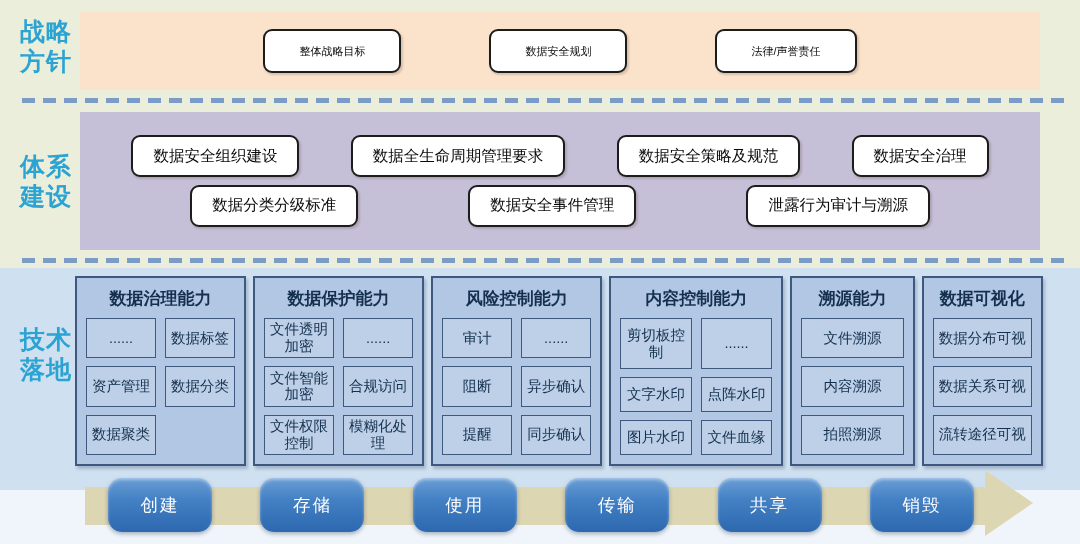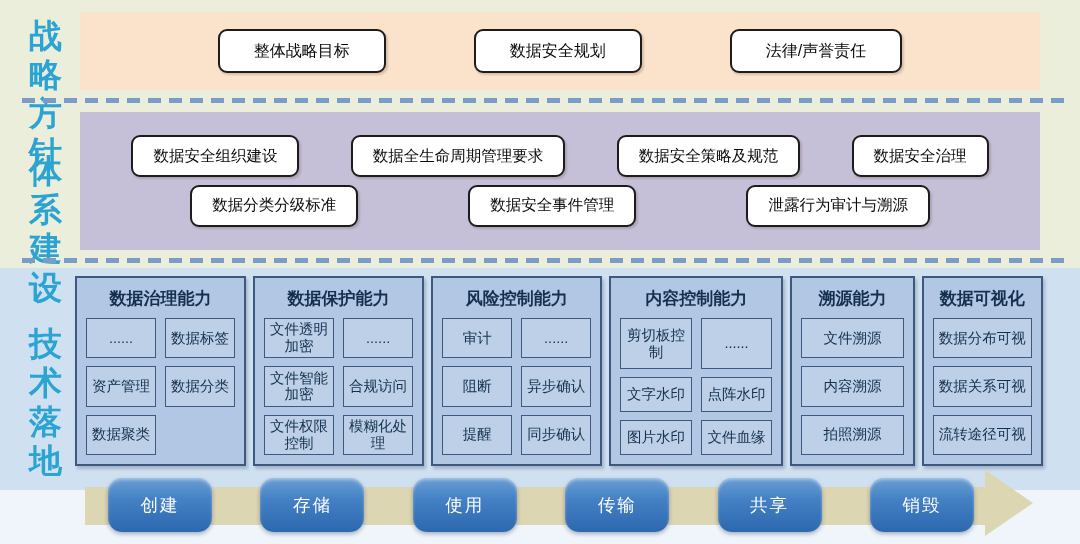--- a/index.html
+++ b/index.html
@@ -4,30 +4,30 @@
 <style>
   html,body{margin:0;padding:0;background:#ffffff;font-family:"Liberation Sans",sans-serif;}
   .stage{position:relative;width:1080px;height:544px;overflow:hidden;background:#ebeeda;}
 
   
   .bg-tech{position:absolute;left:0;top:268px;width:100%;height:222px;background:var(--tech-band,#cfe1f1);}
   .bg-bottom{position:absolute;left:0;top:490px;width:100%;height:54px;background:#eff5fa;}
 
   
   .band-label{position:absolute;left:14px;width:64px;text-align:center;font-weight:bold;
-    font-size:33px;line-height:1.18;color:var(--label,#2ba3d3);letter-spacing:1px;}
+    font-size:25px;line-height:1.18;color:var(--label,#2ba3d3);letter-spacing:1px;}
   #label-strategy{top:17px;}
   #label-system{top:152px;}
   #label-tech{top:325px;}
 
   
   .strategy-band{position:absolute;left:80px;top:12px;width:960px;height:78px;
     background:var(--strategy-band,#fbe2cb);display:flex;align-items:center;justify-content:center;gap:88px;}
   .white-box{background:#ffffff;border:2px solid #1c1c1c;border-radius:9px;display:flex;align-items:center;
-    justify-content:center;font-size:16px;color:#0a0a0a;box-shadow:1.5px 2px 2px rgba(60,40,20,.18);white-space:nowrap;}
+    justify-content:center;font-size:11px;color:#0a0a0a;box-shadow:1.5px 2px 2px rgba(60,40,20,.18);white-space:nowrap;}
   .strategy-band .white-box{height:40px;padding:0 34px;}
 
   
   .dash{position:absolute;left:22px;right:14px;height:5px;
     background:repeating-linear-gradient(90deg,var(--dash,#7b9cc7) 0 13px,transparent 13px 21px);}
   #dash1{top:98px;}
   #dash2{top:258px;}
 
   
   .system-band{position:absolute;left:80px;top:112px;width:960px;height:138px;

